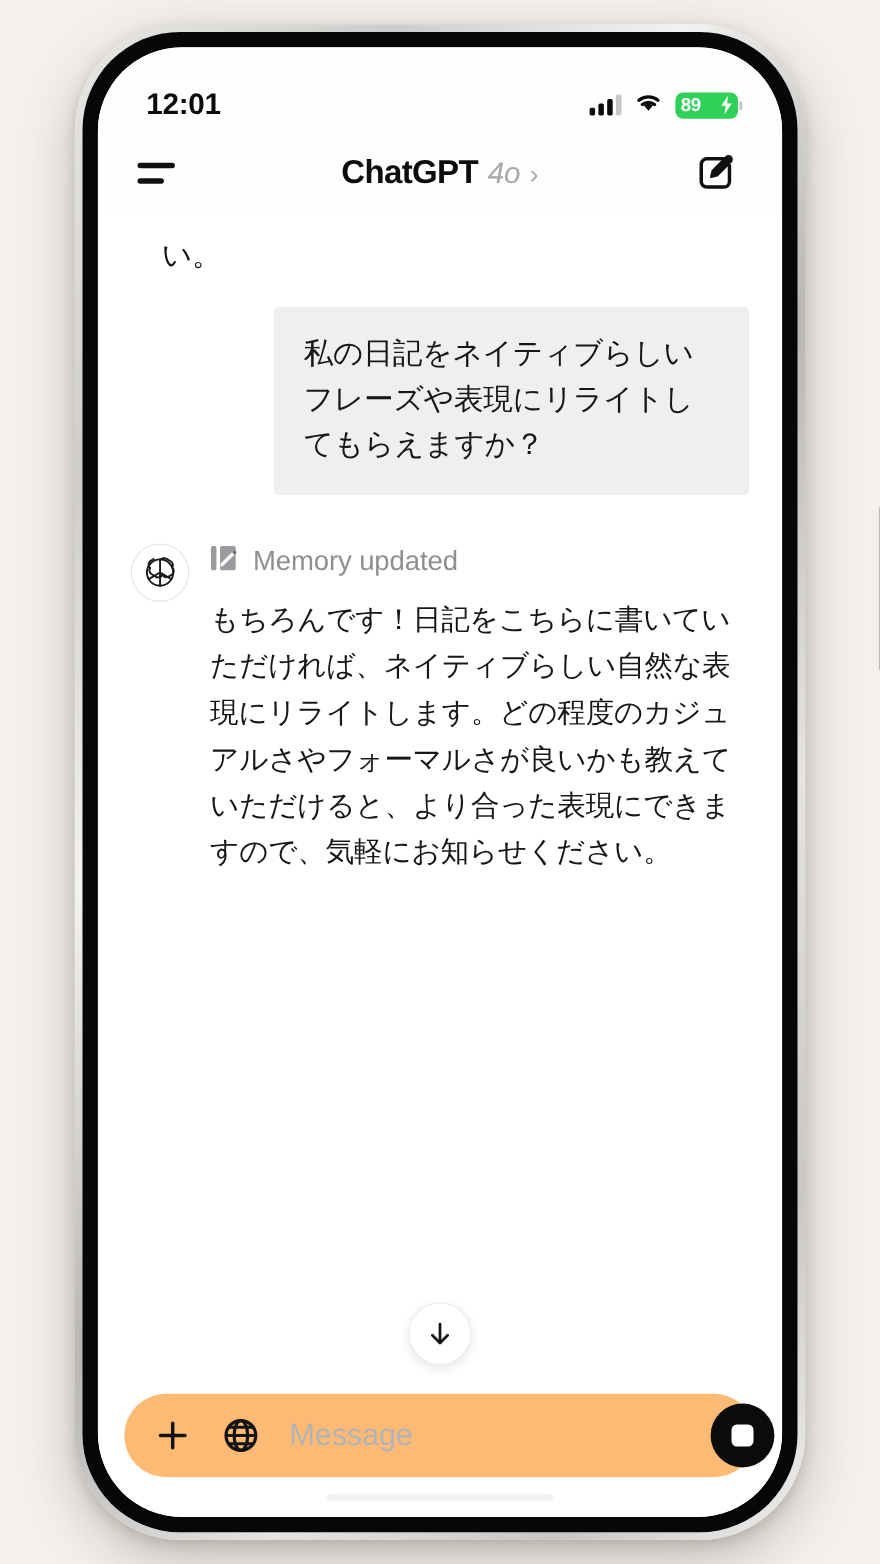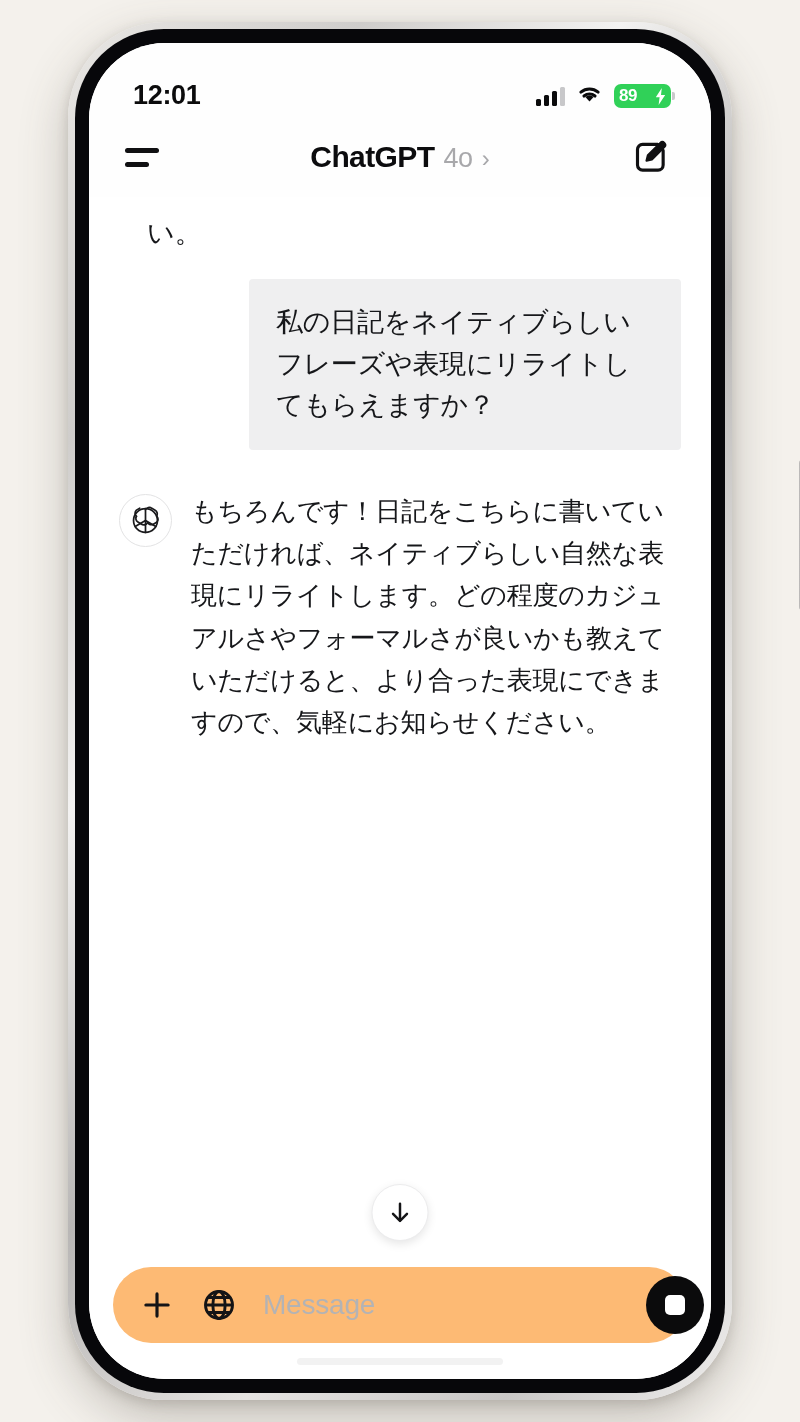--- a/index.html
+++ b/index.html
@@ -144,21 +144,21 @@
     align-items: flex-start;
     justify-content: center;
     gap: 9px;
     pointer-events: none;
   }
   #header-title-inner {
     display: flex; align-items: baseline; gap: 9px;
     pointer-events: auto; cursor: pointer;
   }
   #title-main { font-size: 30px; font-weight: 700; color: #0c0c0e; letter-spacing: -0.6px; }
-  #title-model { font-size: 27px; font-weight: 400; color: #a8a8ab; letter-spacing: -0.4px; }
+  #title-model { font-size: 27px; font-weight: 400; color: #a8a8ab; letter-spacing: -0.4px; font-style: italic; }
   #title-chevron { font-size: 24px; color: #a8a8ab; font-weight: 400; line-height: 1; }
 
   #compose-button {
     margin-left: auto;
     width: 44px; height: 44px;
     cursor: pointer;
     display: flex; align-items: center; justify-content: center;
   }
 
   
@@ -367,20 +367,31 @@
                 <path d="M20.1 8.75 a3.05 3.05 0 0 1 0 4.5 l-2.4 1.4 a3.05 3.05 0 0 1 -4.2 -1.1"></path>
                 <path d="M13.5 13.55 a3.05 3.05 0 0 1 -4.6 1.0 l-2.4 -1.4 a3.05 3.05 0 0 1 -1.1 -4.2"></path>
                 <path d="M5.4 8.95 a3.05 3.05 0 0 1 0 -4.5 l2.4 -1.4"></path>
                 <circle cx="12" cy="12" r="8.7"></circle>
                 <path d="M12 3.3 v8.7 l7.5 4.35"></path>
                 <path d="M12 12 L4.5 16.35"></path>
                 <path d="M12 12 v8.7"></path>
               </svg>
             </div>
             <div id="assistant-body">
+              <div id="memory-chip">
+                <span>
+                  <svg width="26" height="28" viewBox="0 0 22 24">
+                    <rect x="0.5" y="2" width="4.3" height="19" rx="1.4" fill="#9b9b9f"></rect>
+                    <path d="M7.6 3.4 a1.4 1.4 0 0 1 1.4 -1.4 h9.4 a1.4 1.4 0 0 1 1.4 1.4 v16.2 a1.4 1.4 0 0 1 -1.4 1.4 H9 a1.4 1.4 0 0 1 -1.4 -1.4 Z" fill="#9b9b9f"></path>
+                    <path d="M19.4 8.2 L10.2 17.4 l-2.6 0.7 0.7 -2.6 L17.5 6.3 Z" fill="#ffffff"></path>
+                    <path d="M17.9 6.0 a1.45 1.45 0 0 1 2.05 2.05 l-0.9 0.9 -2.05 -2.05 Z" fill="#6f6f74"></path>
+                  </svg>
+                </span>
+                <span id="memory-label">Memory updated</span>
+              </div>
               <div id="assistant-text">もちろんです！日記をこちらに書いていただければ、ネイティブらしい自然な表現にリライトします。どの程度のカジュアルさやフォーマルさが良いかも教えていただけると、より合った表現にできますので、気軽にお知らせください。</div>
             </div>
           </div>
 
         </div>
 
         <div id="scroll-bottom-button">
           <svg width="27" height="27" viewBox="0 0 24 24" fill="none" stroke="#141416" stroke-width="2.2" stroke-linecap="round" stroke-linejoin="round">
             <path d="M12 4.2 V19.2"></path>
             <path d="M5.8 13.2 L12 19.5 L18.2 13.2"></path>

